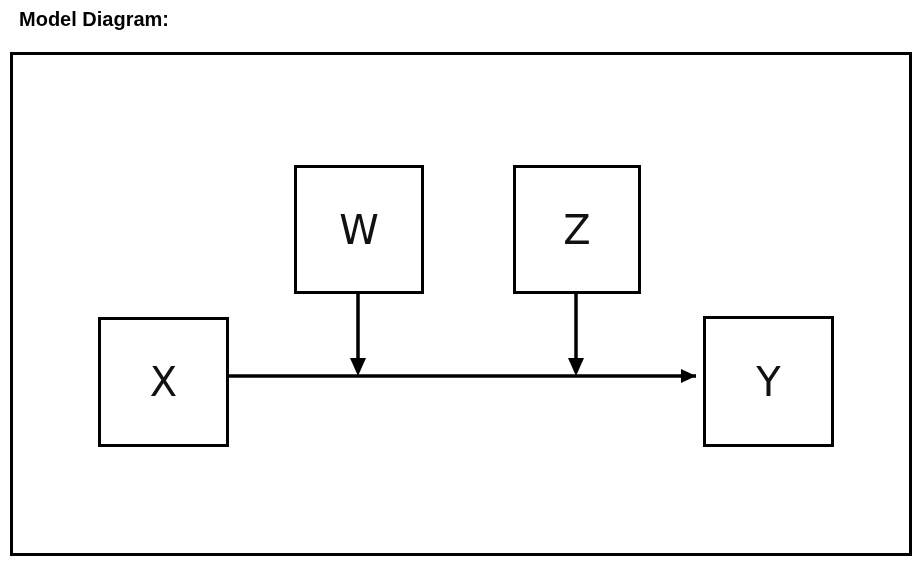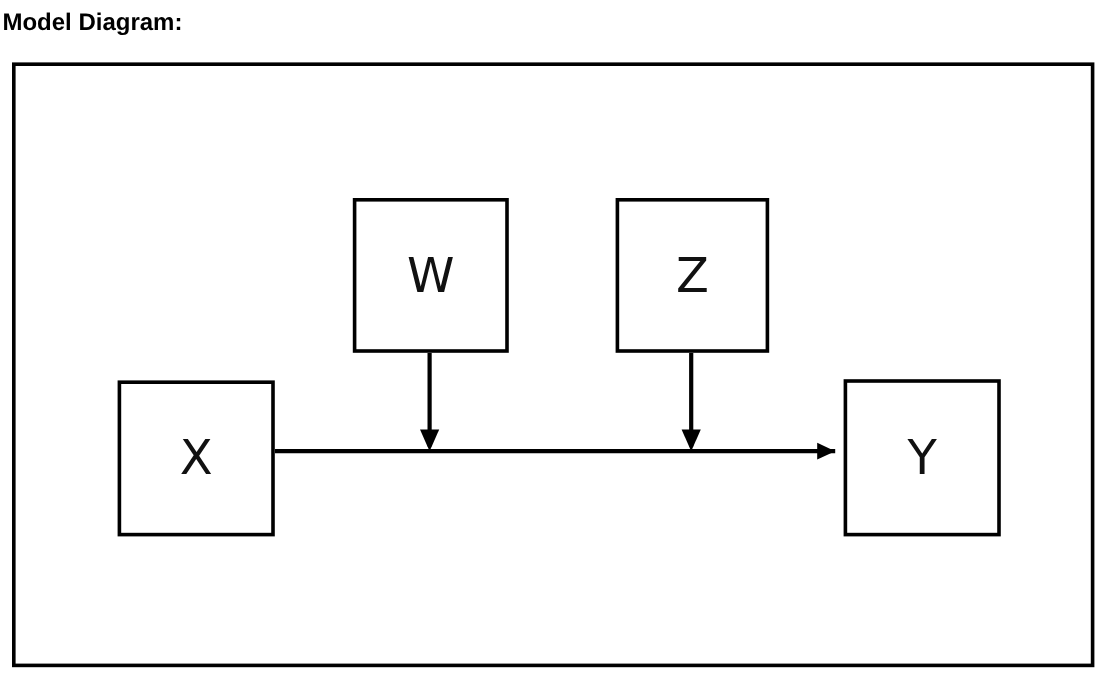--- a/index.html
+++ b/index.html
@@ -10,21 +10,21 @@
   body {
     width: 924px;
     height: 567px;
     position: relative;
     font-family: "Liberation Sans", sans-serif;
     overflow: hidden;
   }
 
   #page-title {
     position: absolute;
-    left: 2px;
+    left: 19px;
     top: 8px;
     font-size: 20px;
     font-weight: bold;
     color: #000000;
     letter-spacing: 0px;
     white-space: nowrap;
   }
 
   #diagram-frame {
     position: absolute;

